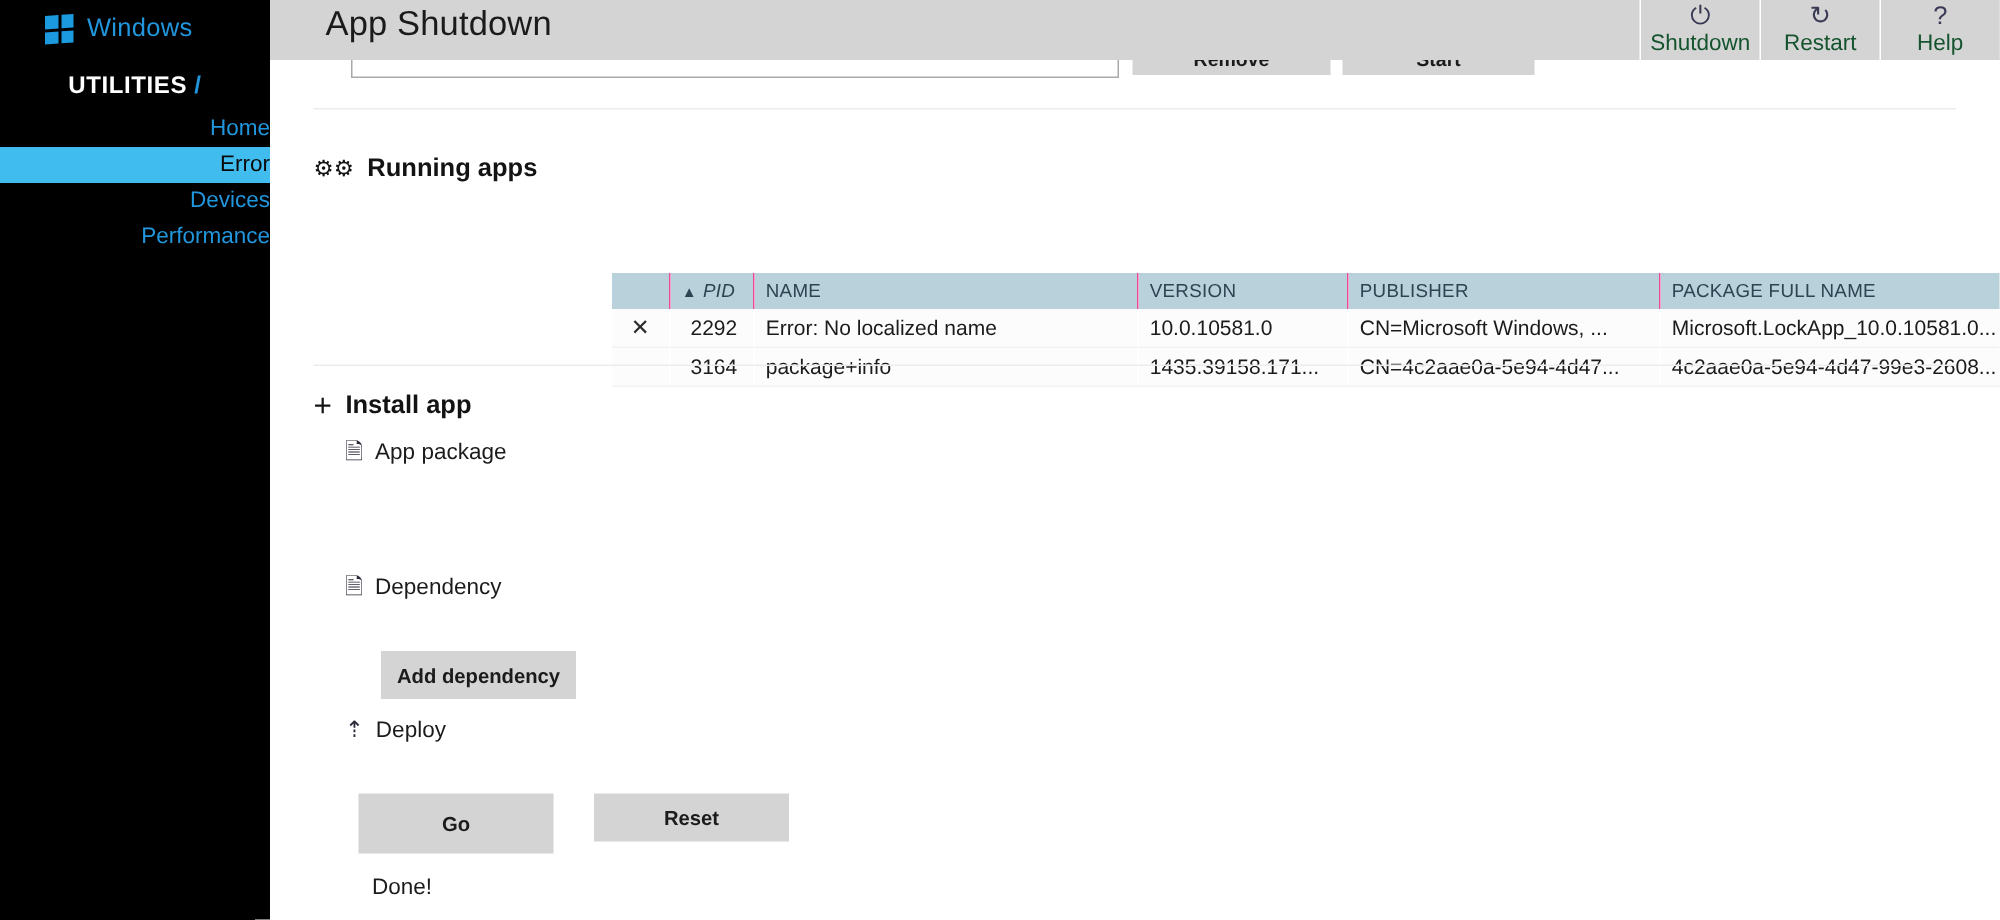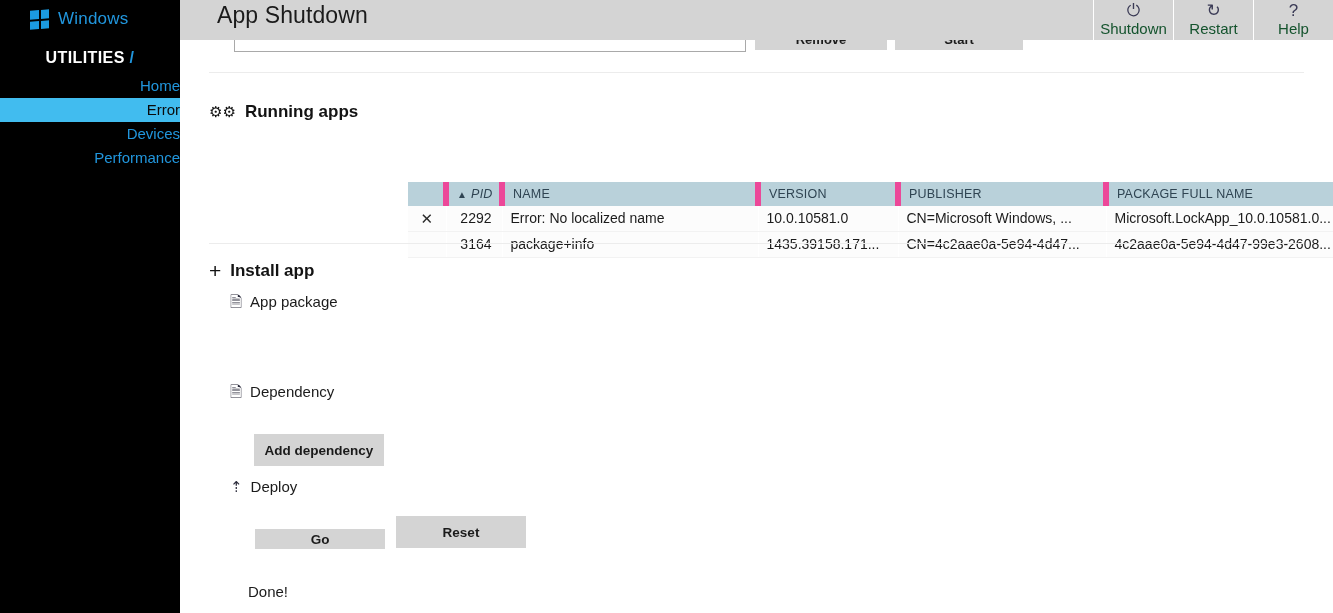--- a/index.html
+++ b/index.html
@@ -215,21 +215,21 @@
     table-layout: fixed;
   }
   .table-inner th {
     background: #b9d1da;
     color: #2f4452;
     font-weight: normal;
     font-size: 12.5px;
     text-align: left;
     padding: 5px 0 5px 8px;
     height: 14px;
-    border-right: 6px solid #ec4899;
+    border-right: 1px solid #ec4899;
     letter-spacing: 0.2px;
     white-space: nowrap;
     overflow: hidden;
     cursor: pointer;
   }
   .table-inner th.sorted { font-style: italic; }
   .table-inner th .caret { font-style: normal; font-size: 10px; margin-right: 4px; }
   .table-inner td {
     background: #fcfcfc;
     color: #1b1b1b;
@@ -296,22 +296,22 @@
     background: #d4d4d4;
     border: none;
     font-size: 13.5px;
     font-weight: bold;
     color: #1b1b1b;
     cursor: pointer;
     font-family: "Liberation Sans", sans-serif;
     text-align: center;
   }
   #btn-adddep { left: 74px; top: 394px; width: 130px; height: 32px; }
-  #btn-go     { left: 75px; top: 489px; width: 130px; height: 20px; }
-  #btn-reset  { left: 216px; top: 476px; width: 130px; height: 32px; }
+  #btn-go     { left: 59px; top: 489px; width: 130px; height: 40px; }
+  #btn-reset  { left: 216px; top: 489px; width: 130px; height: 32px; }
 
   .status-text {
     position: absolute;
     left: 68px;
     top: 543px;
     font-size: 15px;
     color: #1b1b1b;
   }
 </style>
 </head>

